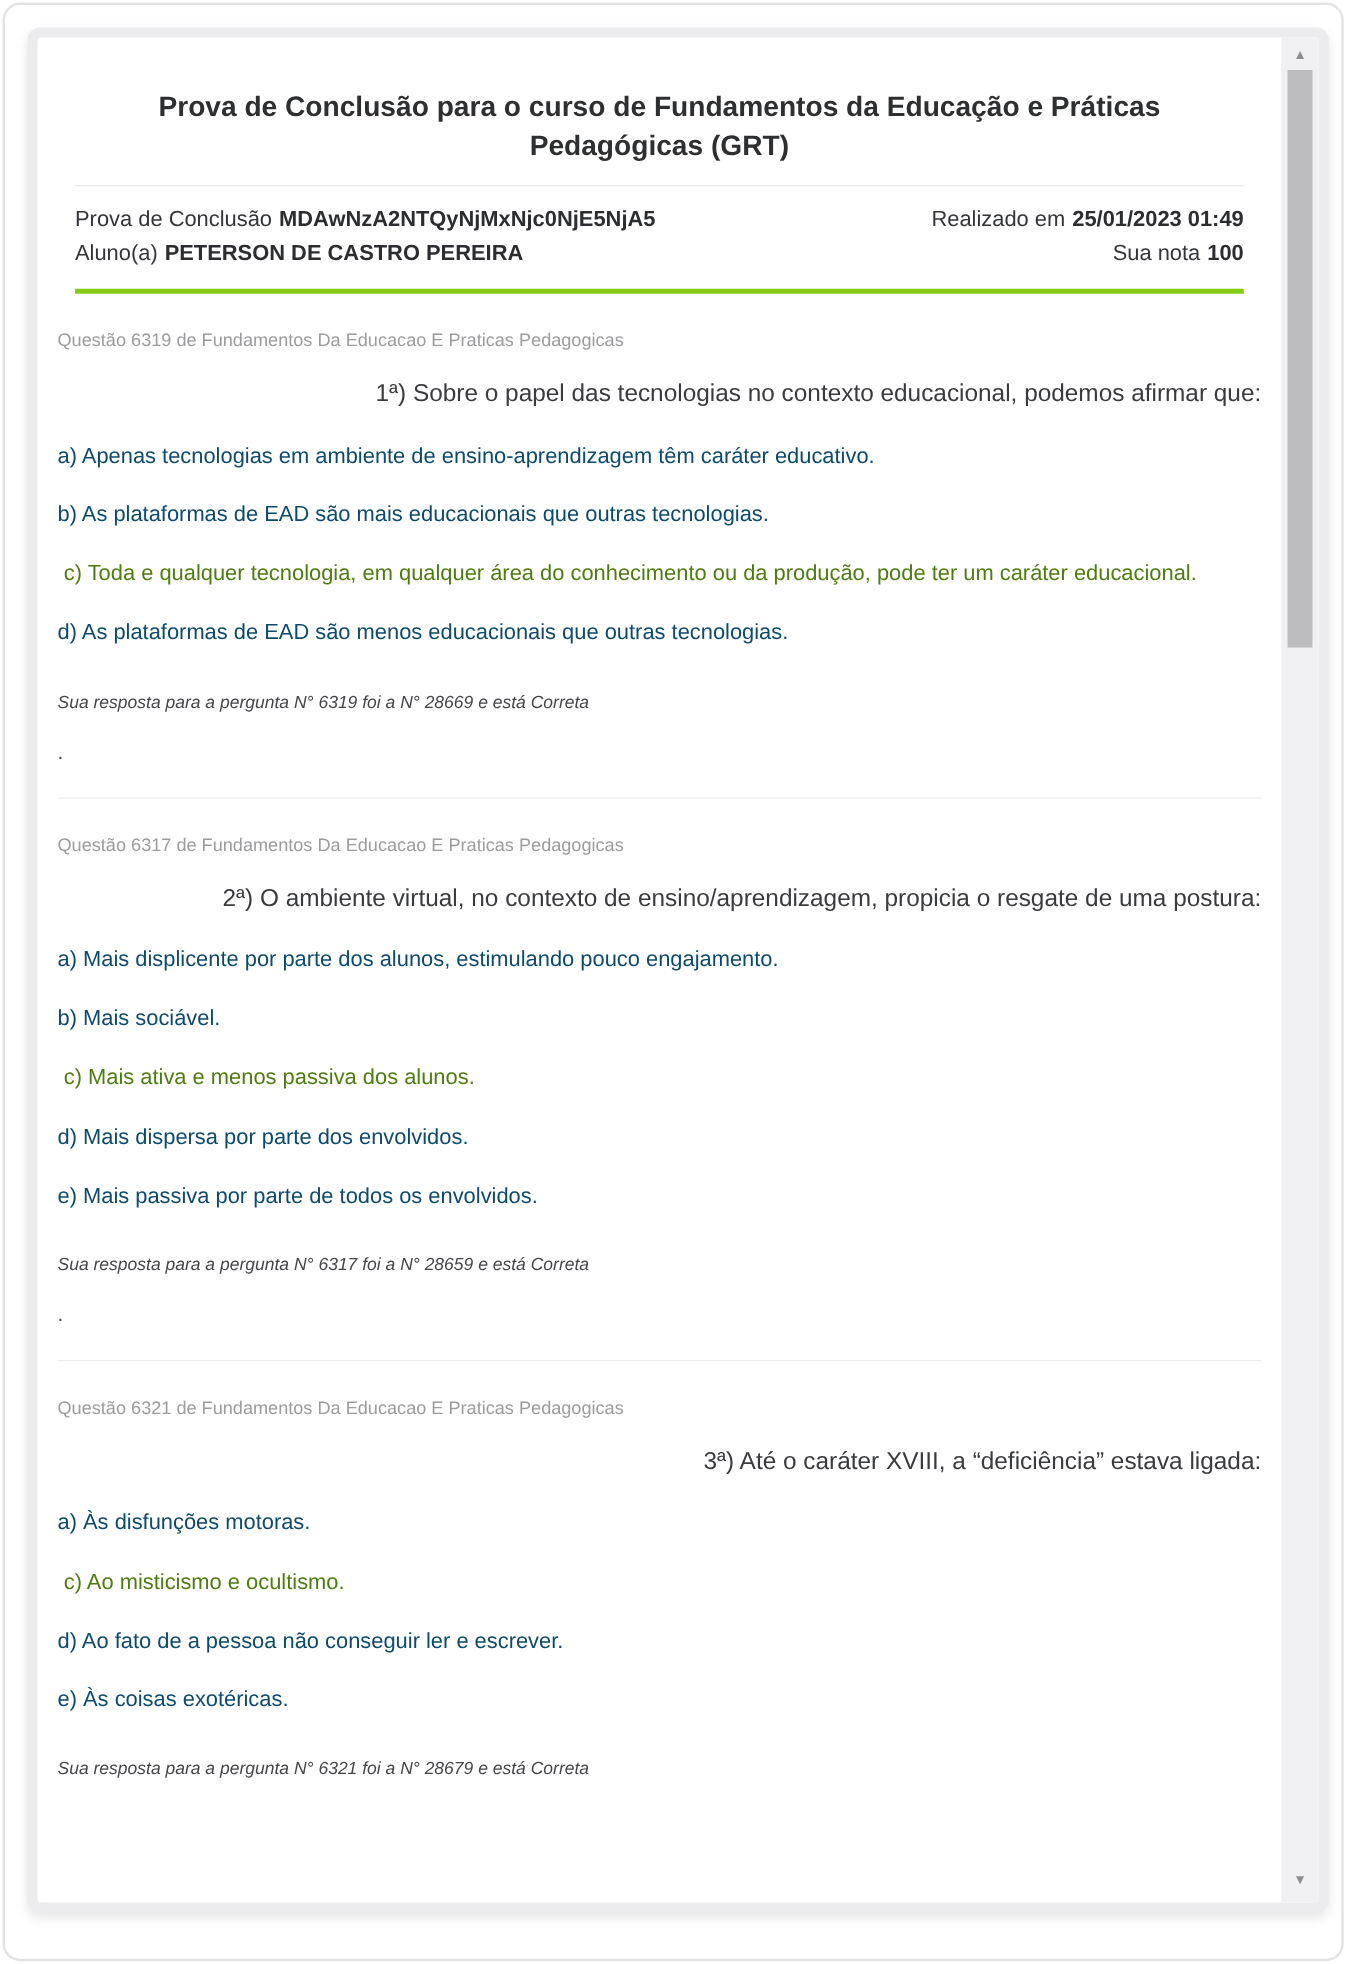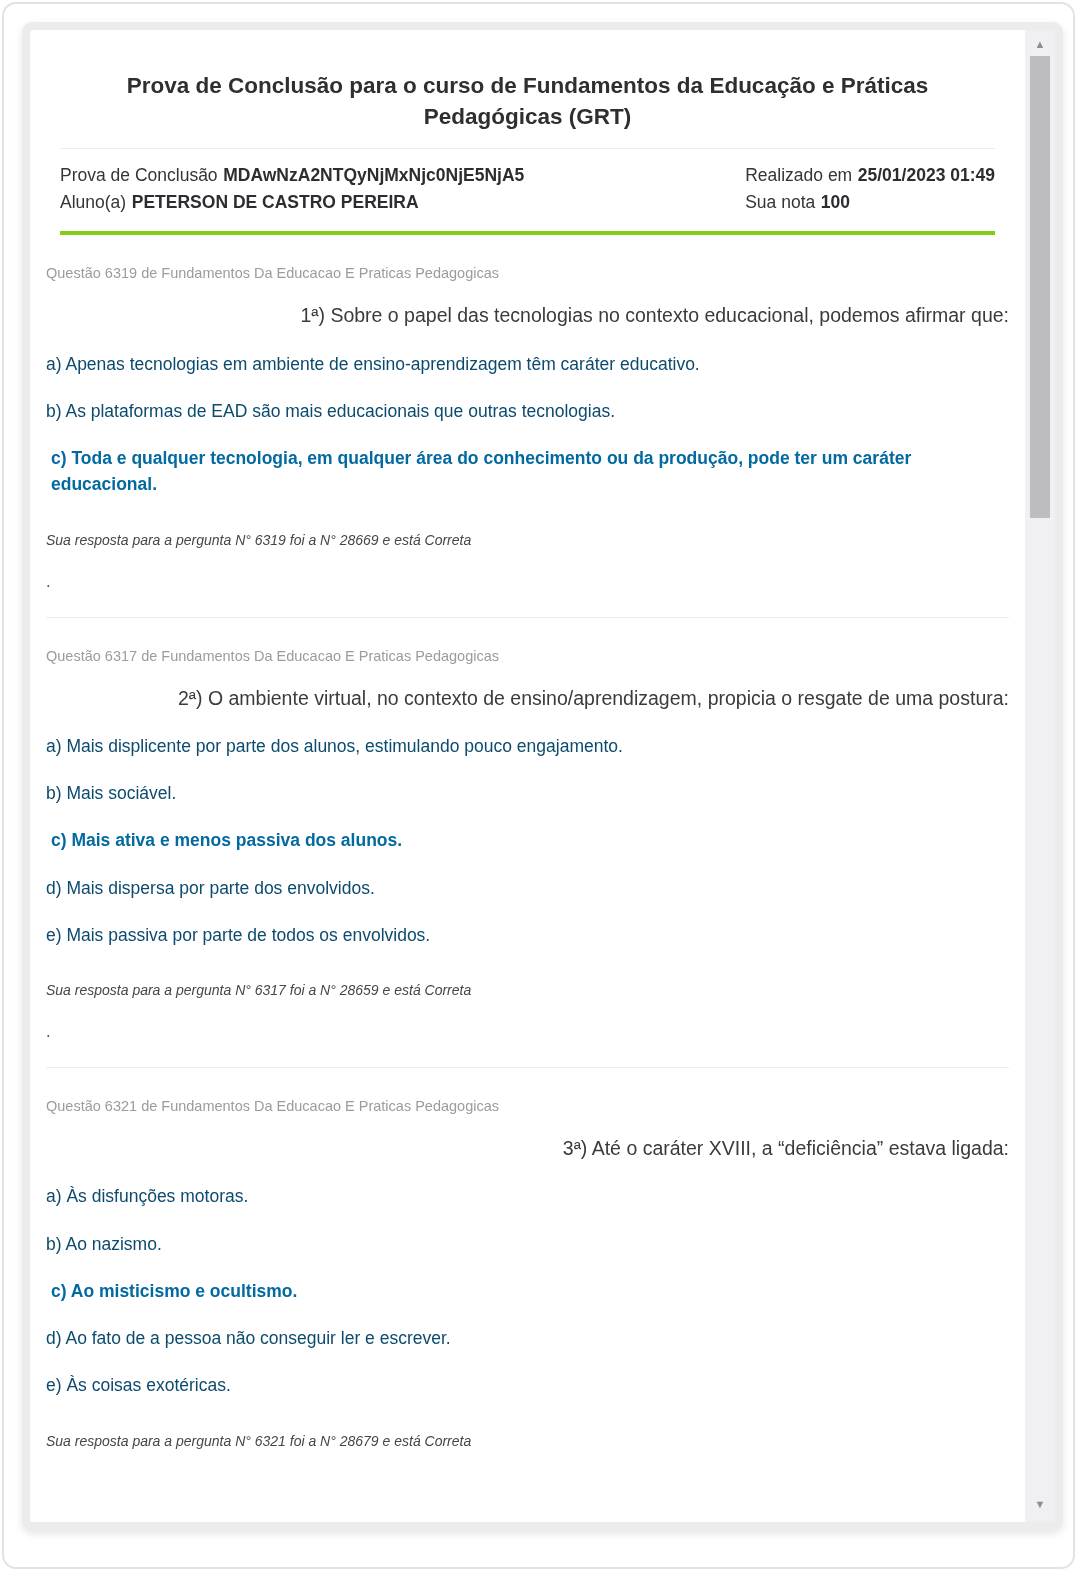--- a/index.html
+++ b/index.html
@@ -52,28 +52,28 @@
     margin-top: 16px;
     border-top: 1px solid #ececee;
     border-bottom: 4px solid #84cc16;
     padding: 13px 0 15px;
     display: flex;
     justify-content: space-between;
     font-size: 17.5px;
     color: #343539;
     line-height: 1.55;
   }
-  .info-col.right { text-align: left; }
+  .info-col.right { text-align: right; }
   .info-bar .val { font-weight: 700; color: #2c2d30; margin-left: 0.32em; }
   
   .question { }
   .q-meta  { color: #9c9c9f; font-size: 14.5px; margin: 30px 0 0; font-weight: 400; }
   .q-title { color: #3a3b3e; font-size: 19.5px; margin: 20px 0 8px; line-height: 1.45; font-weight: 400; text-align: right; }
   .option  { color: #0c4a6e; font-size: 17.5px; margin: 21px 0; line-height: 1.5; }
-  .option.muted { color: #0369a1; padding-left: 5px; font-weight: bold; }
+  .option.muted { color: #4d7c0f; padding-left: 5px; }
   .q-answer {
     font-style: italic;
     color: #454649;
     font-size: 14px;
     margin: 34px 0 0;
   }
   .q-dot { color: #454649; font-size: 16.5px; margin: 24px 0 14px; }
   hr.q-divider {
     border: none;
     border-top: 1px solid #ededef;
@@ -133,20 +133,21 @@
             </div>
           </div>
         </div>
 
         <section class="question">
           <p class="q-meta">Questão 6319 de Fundamentos Da Educacao E Praticas Pedagogicas</p>
           <p class="q-title">1ª) Sobre o papel das tecnologias no contexto educacional, podemos afirmar que:</p>
           <p class="option">a) Apenas tecnologias em ambiente de ensino-aprendizagem têm caráter educativo.</p>
           <p class="option">b) As plataformas de EAD são mais educacionais que outras tecnologias.</p>
           <p class="option muted">c) Toda e qualquer tecnologia, em qualquer área do conhecimento ou da produção, pode ter um caráter educacional.</p>
+          <p class="option">d) As plataformas de EAD são menos educacionais que outras tecnologias.</p>
           <p class="q-answer">Sua resposta para a pergunta N° 6319 foi a N° 28669 e está Correta</p>
           <p class="q-dot">.</p>
           <hr class="q-divider">
         </section>
 
         <section class="question">
           <p class="q-meta">Questão 6317 de Fundamentos Da Educacao E Praticas Pedagogicas</p>
           <p class="q-title">2ª) O ambiente virtual, no contexto de ensino/aprendizagem, propicia o resgate de uma postura:</p>
           <p class="option">a) Mais displicente por parte dos alunos, estimulando pouco engajamento.</p>
           <p class="option">b) Mais sociável.</p>
@@ -155,21 +156,20 @@
           <p class="option">e) Mais passiva por parte de todos os envolvidos.</p>
           <p class="q-answer">Sua resposta para a pergunta N° 6317 foi a N° 28659 e está Correta</p>
           <p class="q-dot">.</p>
           <hr class="q-divider">
         </section>
 
         <section class="question">
           <p class="q-meta">Questão 6321 de Fundamentos Da Educacao E Praticas Pedagogicas</p>
           <p class="q-title">3ª) Até o caráter XVIII, a “deficiência” estava ligada:</p>
           <p class="option">a) Às disfunções motoras.</p>
-          <p class="option">b) Ao nazismo.</p>
           <p class="option muted">c) Ao misticismo e ocultismo.</p>
           <p class="option">d) Ao fato de a pessoa não conseguir ler e escrever.</p>
           <p class="option">e) Às coisas exotéricas.</p>
           <p class="q-answer">Sua resposta para a pergunta N° 6321 foi a N° 28679 e está Correta</p>
 
         </section>
 
       </div>
 
       <div class="scrollbar">

